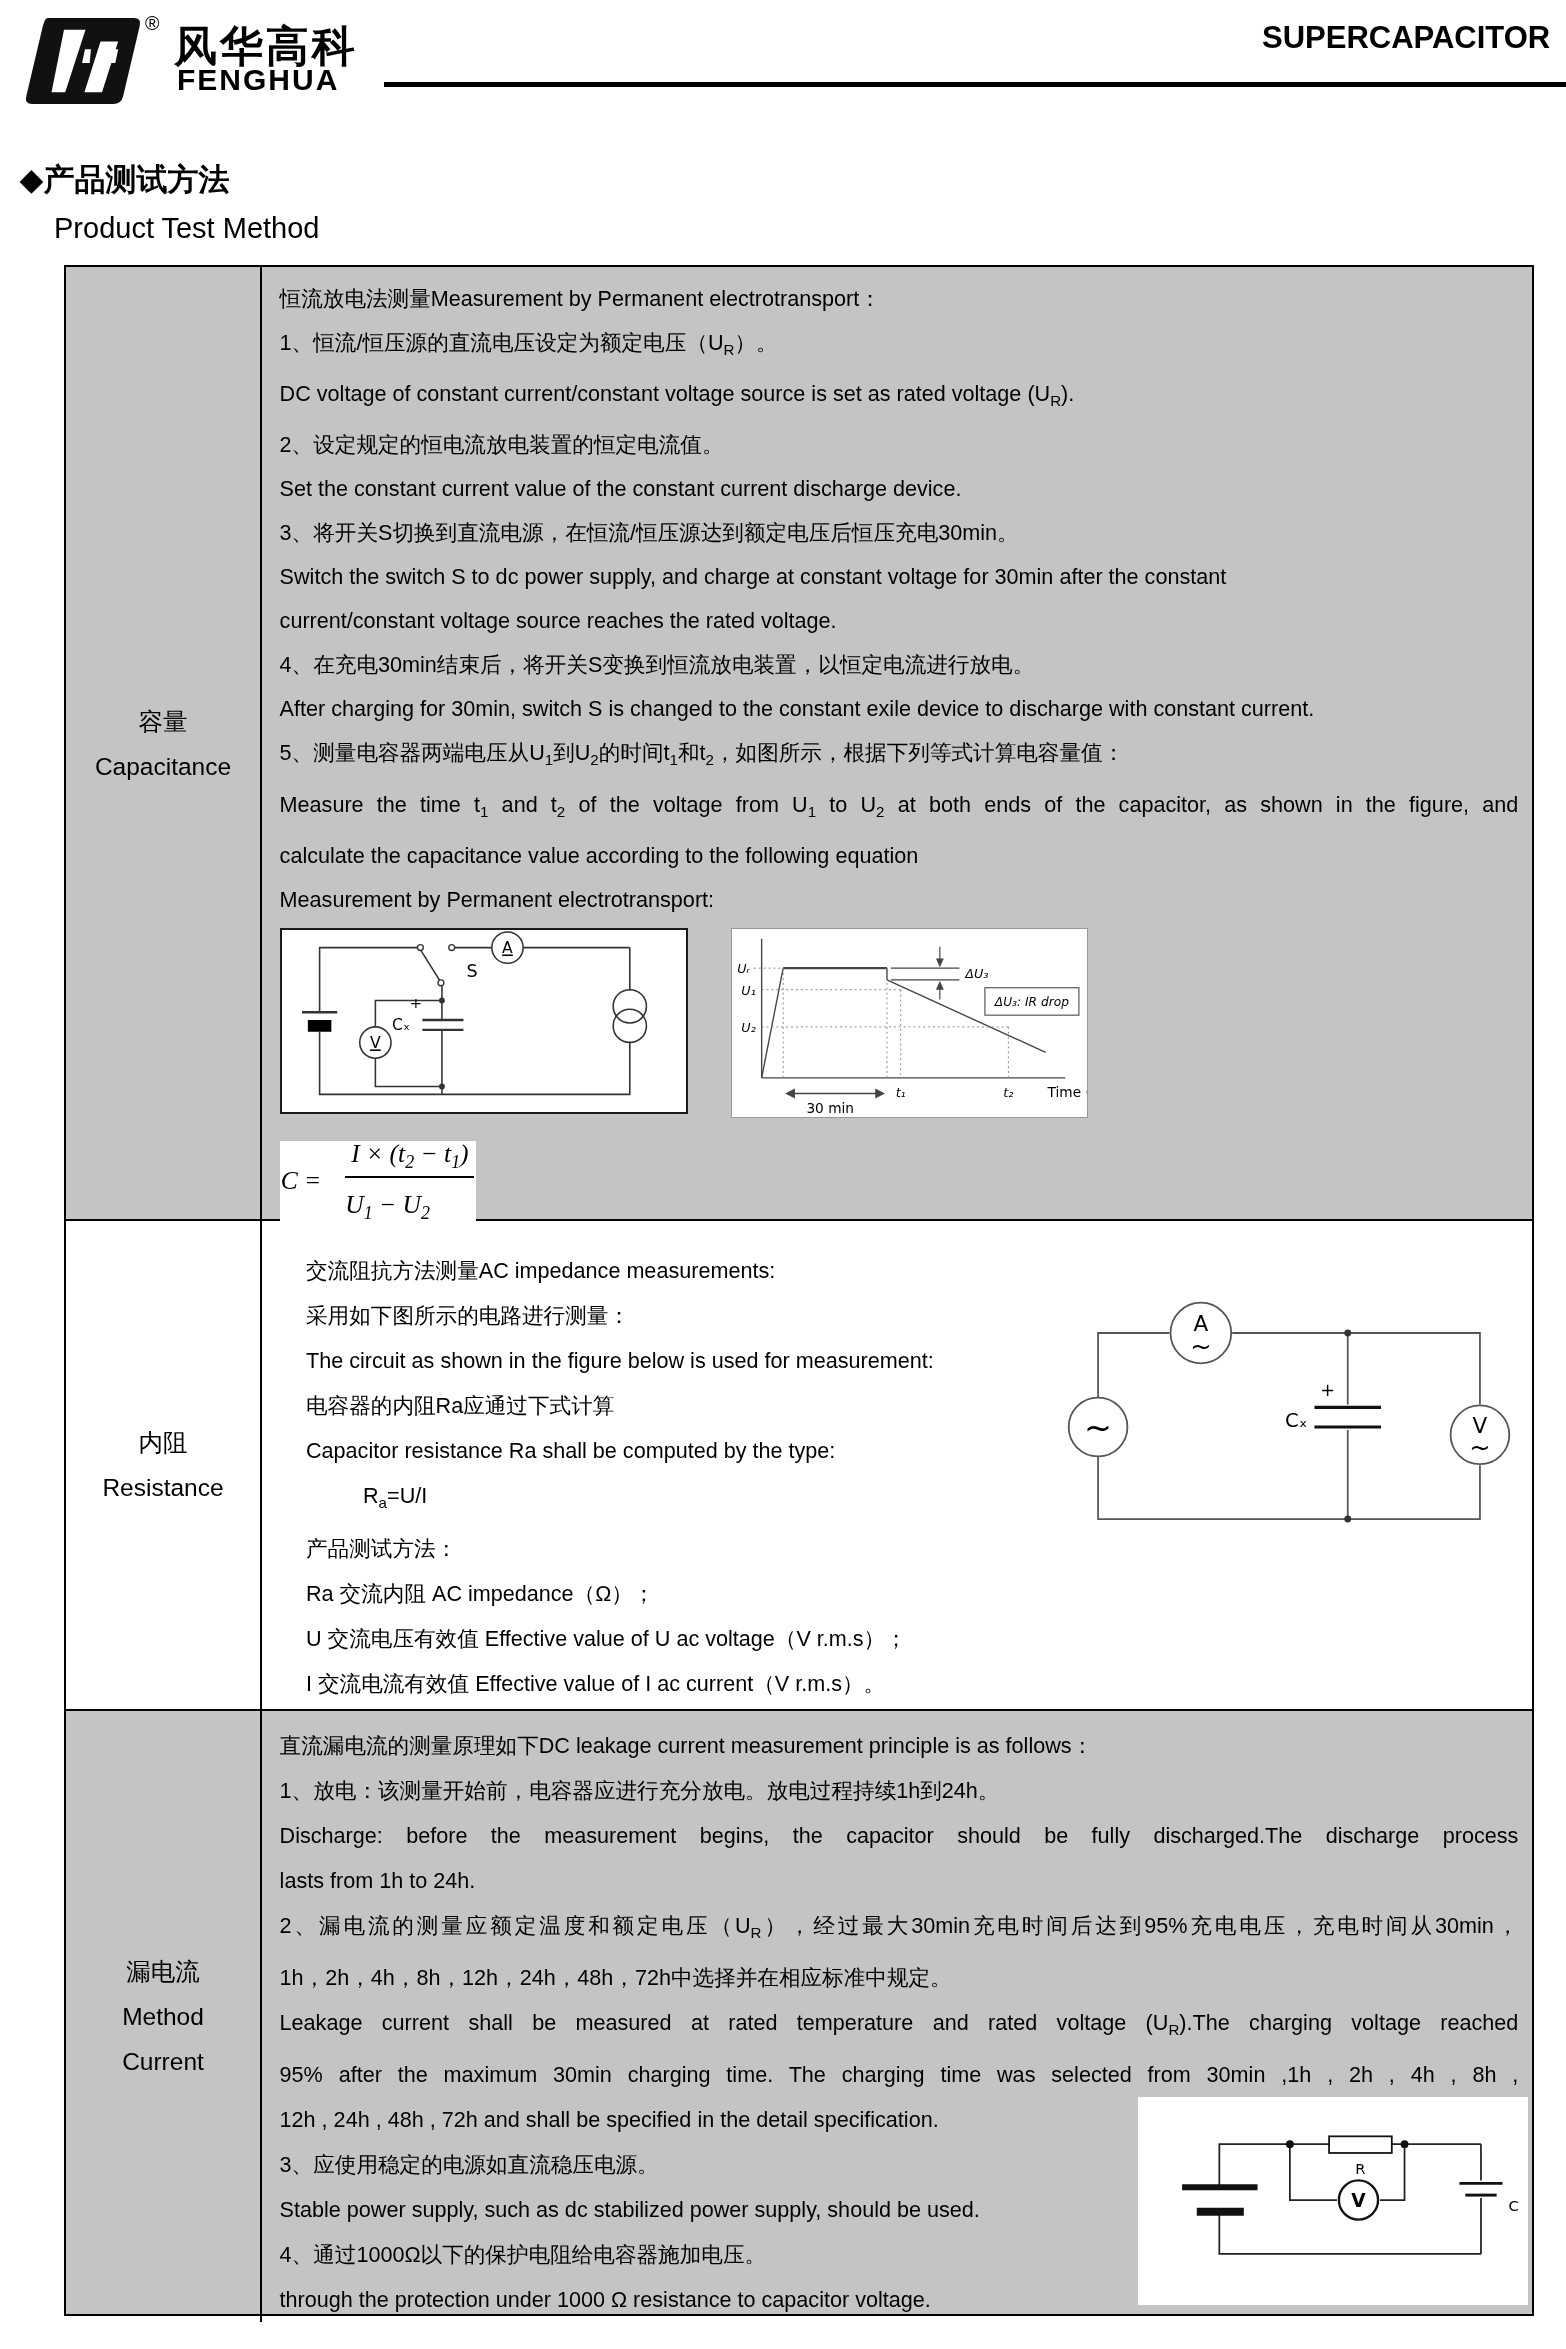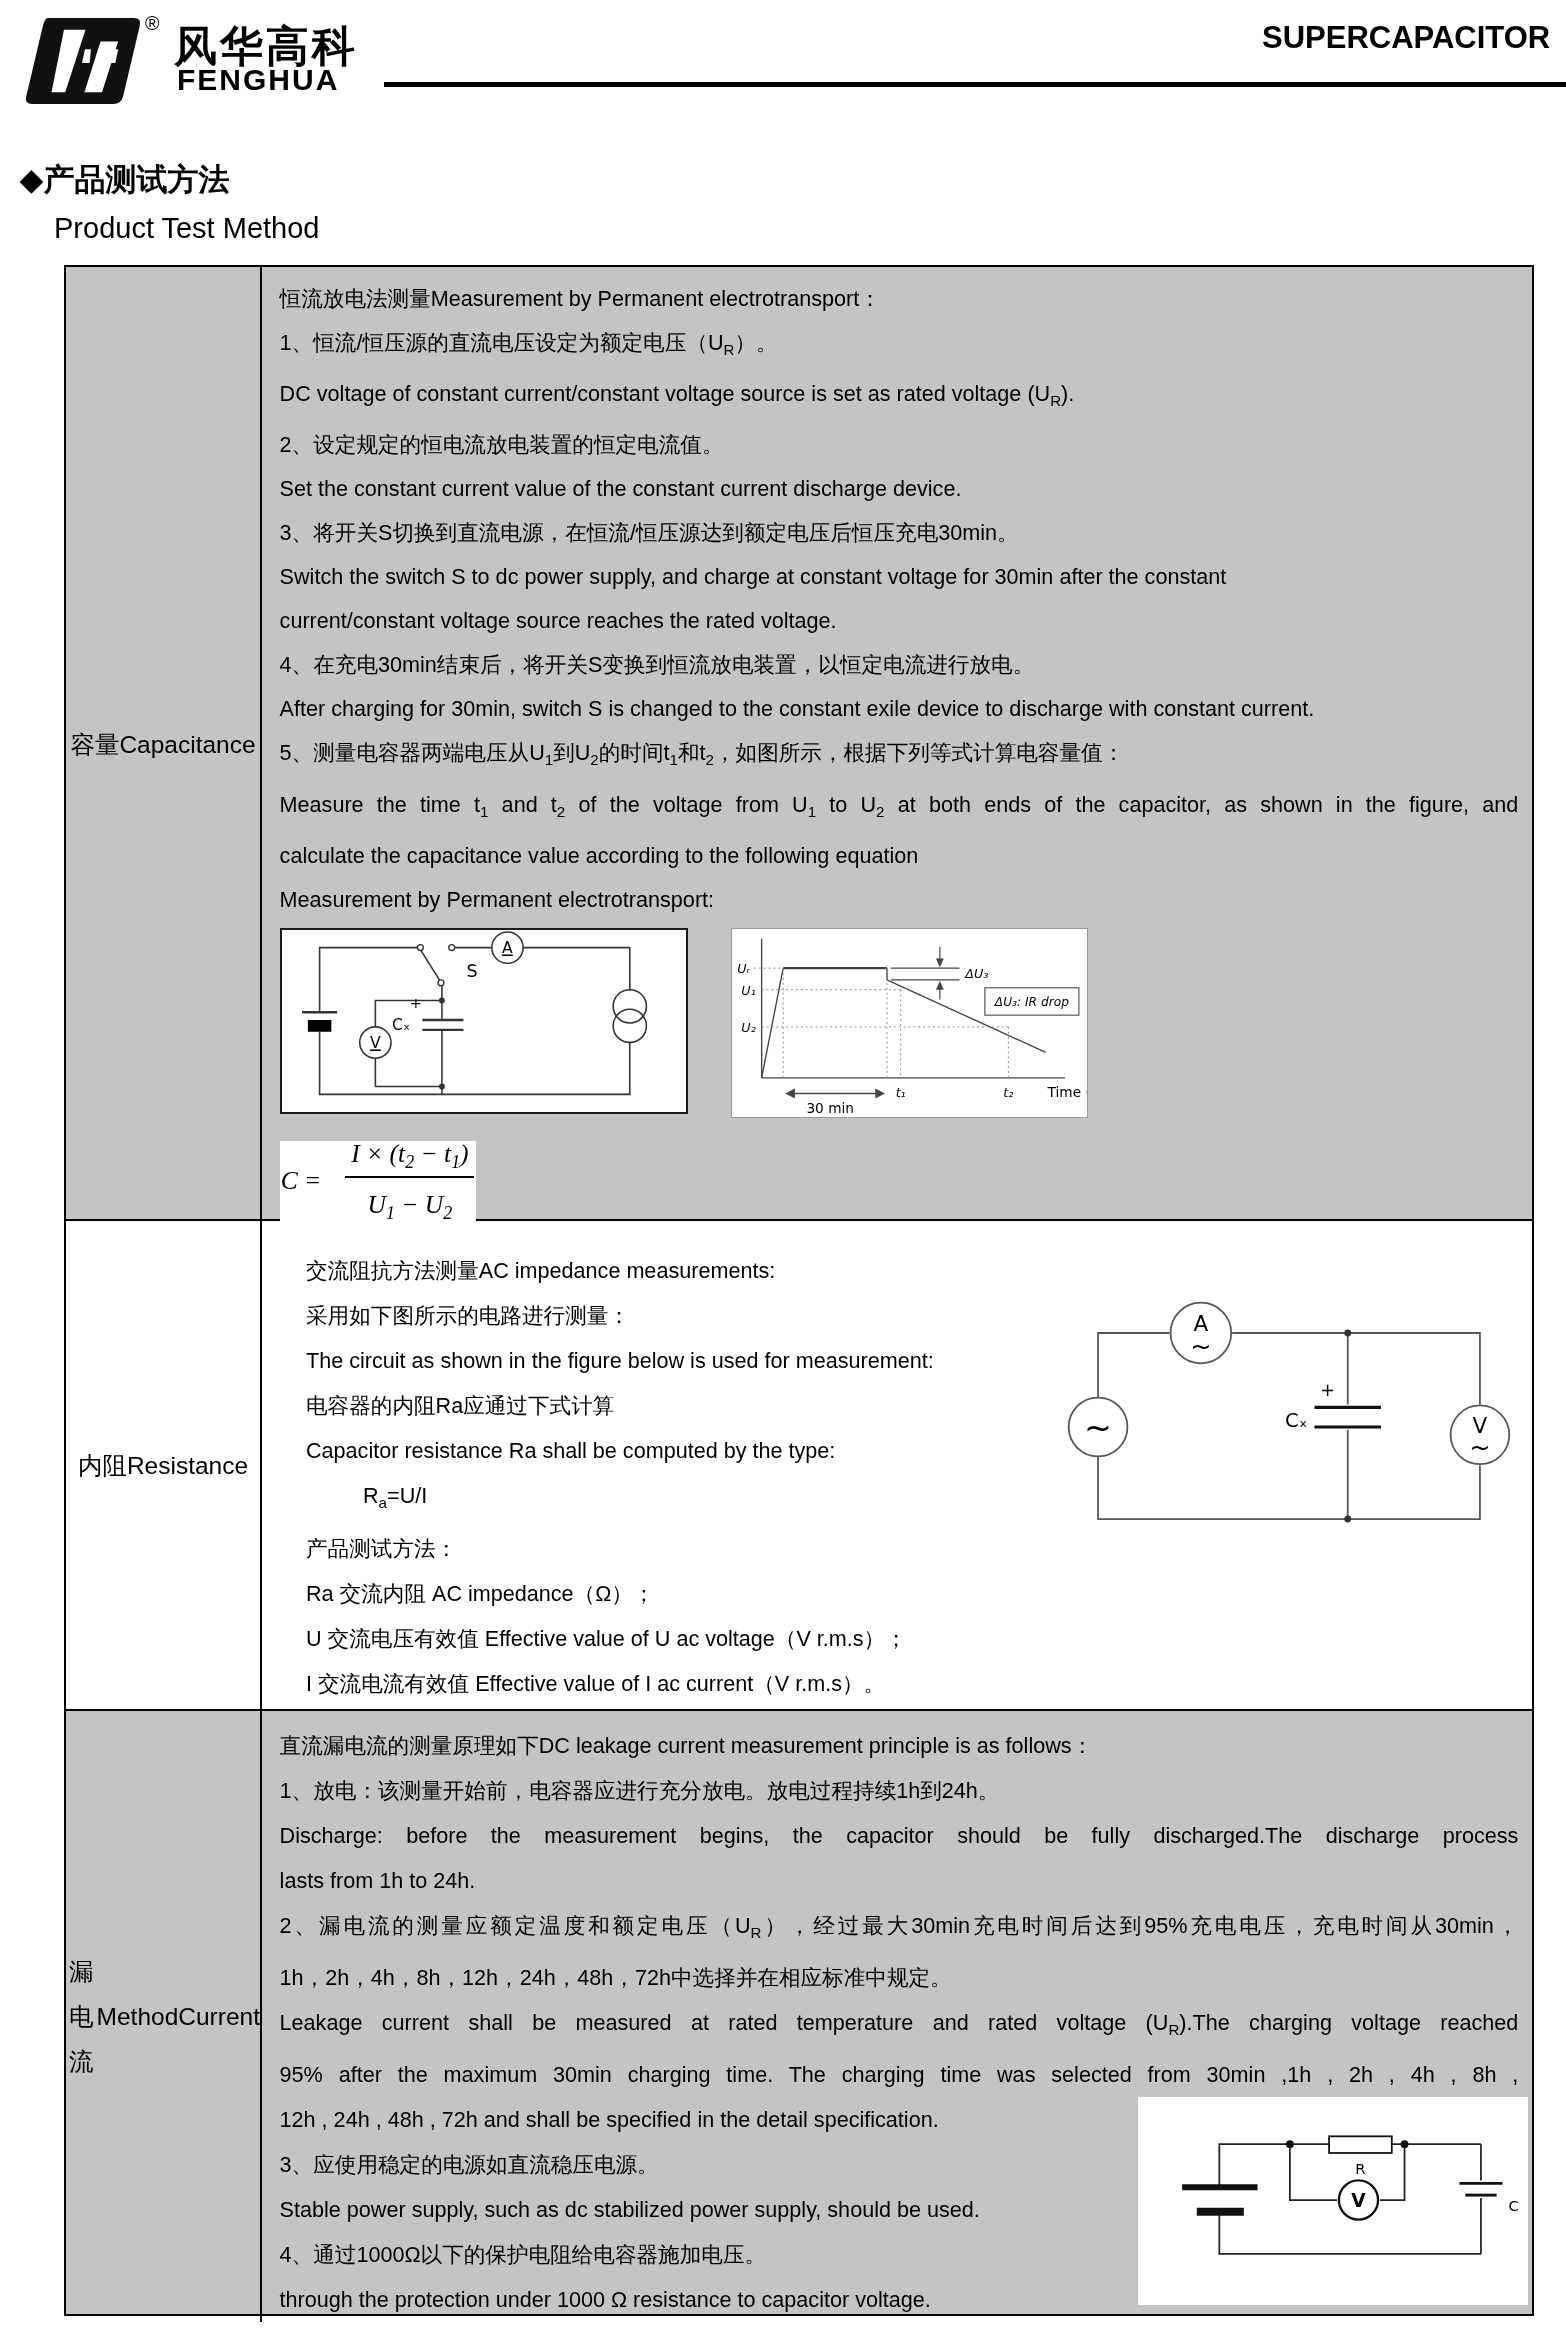--- a/index.html
+++ b/index.html
@@ -17,39 +17,39 @@
   .doc-title{position:absolute;left:1262px;top:19.6px;font-size:31px;font-weight:bold;white-space:nowrap;}
   
   .title-cn{position:absolute;left:19.6px;top:159px;font-size:31px;font-weight:bold;}
   .title-en{position:absolute;left:54px;top:212px;font-size:29px;}
   
   .tbl{position:absolute;left:64px;top:265px;width:1470px;border:2.9px solid #000;box-sizing:border-box;}
   .trow{display:grid;grid-template-columns:196px 1fr;box-sizing:border-box;}
   .trow + .trow{border-top:2px solid #000;}
   .gray{background:#c4c4c4;}
   .white{background:#ffffff;}
-  .lbl{border-right:2px solid #000;display:flex;flex-direction:row;align-items:center;justify-content:center;
+  .lbl{border-right:2px solid #000;display:flex;flex-direction:column;align-items:center;justify-content:center;
        font-size:24.5px;line-height:45px;text-align:center;box-sizing:border-box;}
   .cnt{position:relative;box-sizing:border-box;padding:9.8px 13.7px 0 17.6px;font-size:21.6px;}
   .ln{white-space:nowrap;}
   .r1 .ln{line-height:44px;}
   .r2 .cnt{padding-top:27.4px;padding-left:44px;}
   .r2 .ln{line-height:45px;}
   .r3 .cnt{padding-top:11.8px;}
   .r3 .ln{line-height:45px;}
   .j{white-space:normal;text-align:justify;text-align-last:justify;}
   .indent{padding-left:57px;}
   sub{font-size:70%;}
   
   .diag-row{display:flex;align-items:flex-start;margin-top:5.9px;}
   .box-circuit{width:404px;height:182px;background:#fff;border:2px solid #1a1a1a;}
   .box-graph{width:355px;height:188px;background:#fff;border:1px solid #999;margin-left:43px;}
   .formula-box{margin-top:23.5px;width:196px;height:80px;background:#fff;display:flex;align-items:center;justify-content:center;
                font-family:"Liberation Serif","DejaVu Serif",serif;font-style:italic;font-size:25.5px;}
-  .frac{display:inline-block;text-align:center;vertical-align:middle;margin-left:24px;}
+  .frac{display:inline-block;text-align:left;vertical-align:middle;margin-left:24px;}
   .frac .num{display:block;padding:0 5.9px 2.9px 5.9px;border-bottom:2px solid #000;}
   .frac .den{display:block;padding-top:12px;}
   
   svg text{font-family:"DejaVu Sans",sans-serif;}
   .ac-wrap{position:absolute;right:7.8px;top:51px;width:470px;height:310px;}
   .leak-wrap{position:absolute;right:3.9px;bottom:17.6px;width:390px;height:208px;background:#fff;}
 </style>
 </head>
 <body>
 

